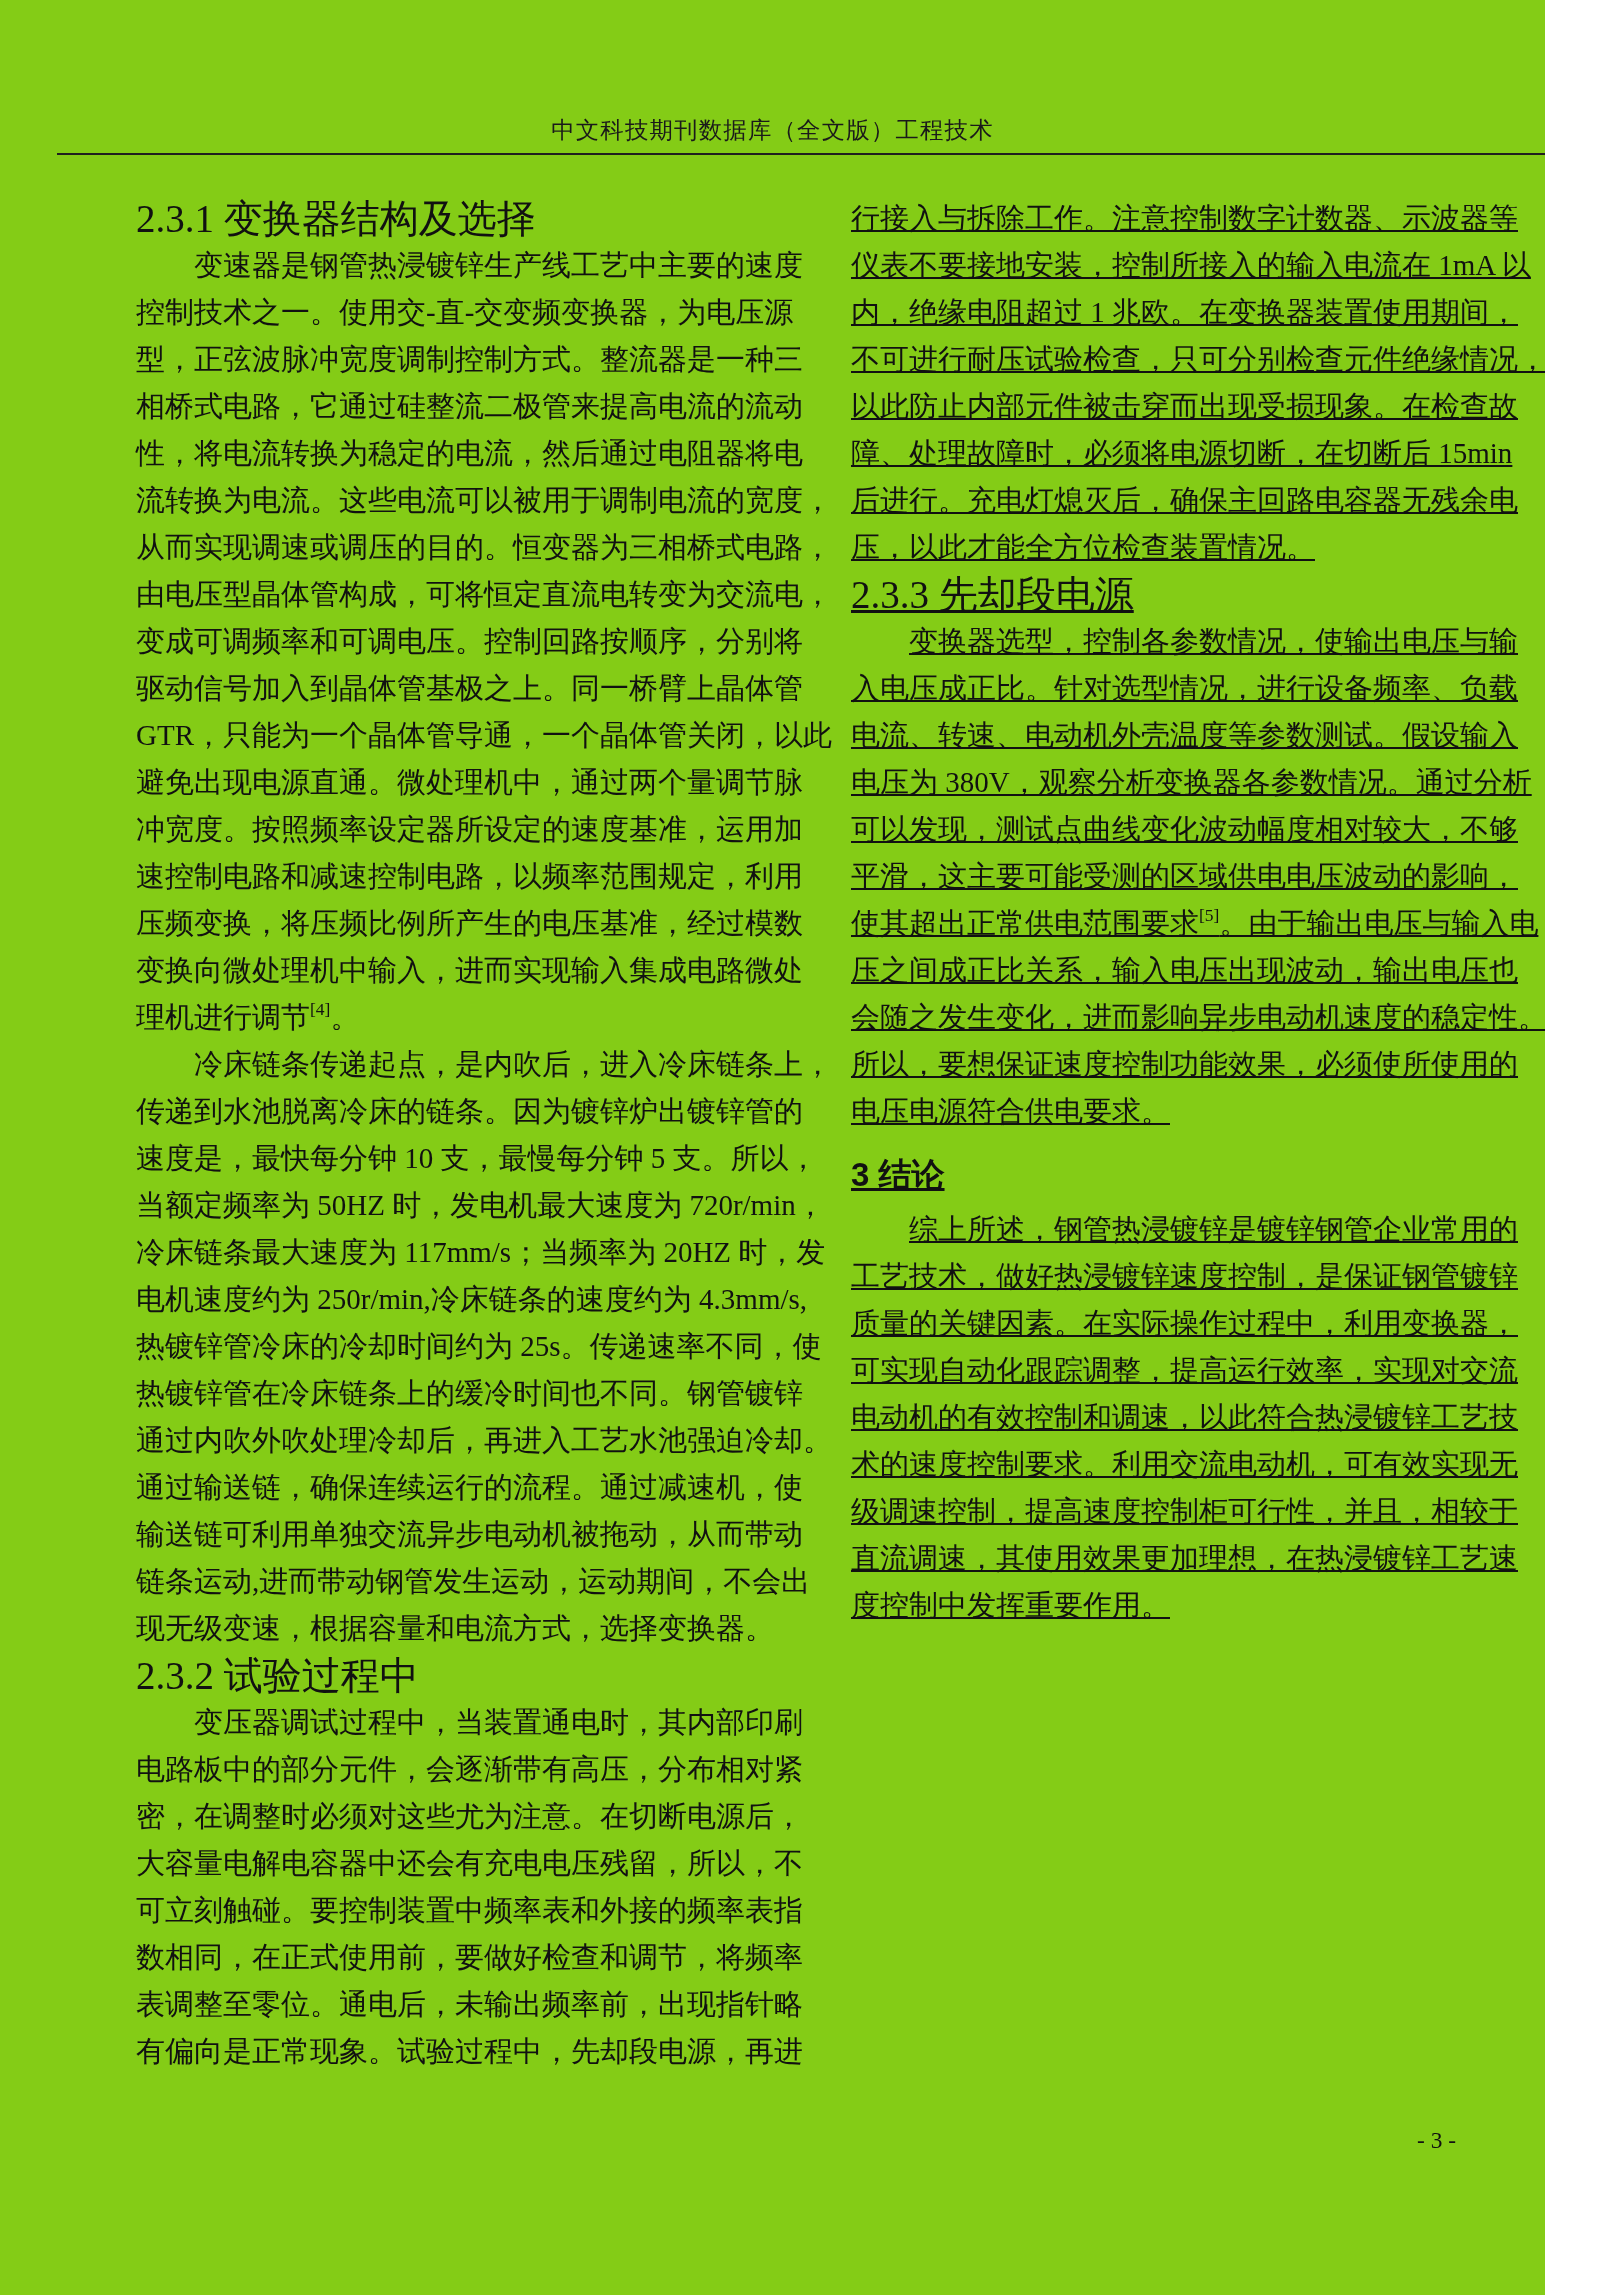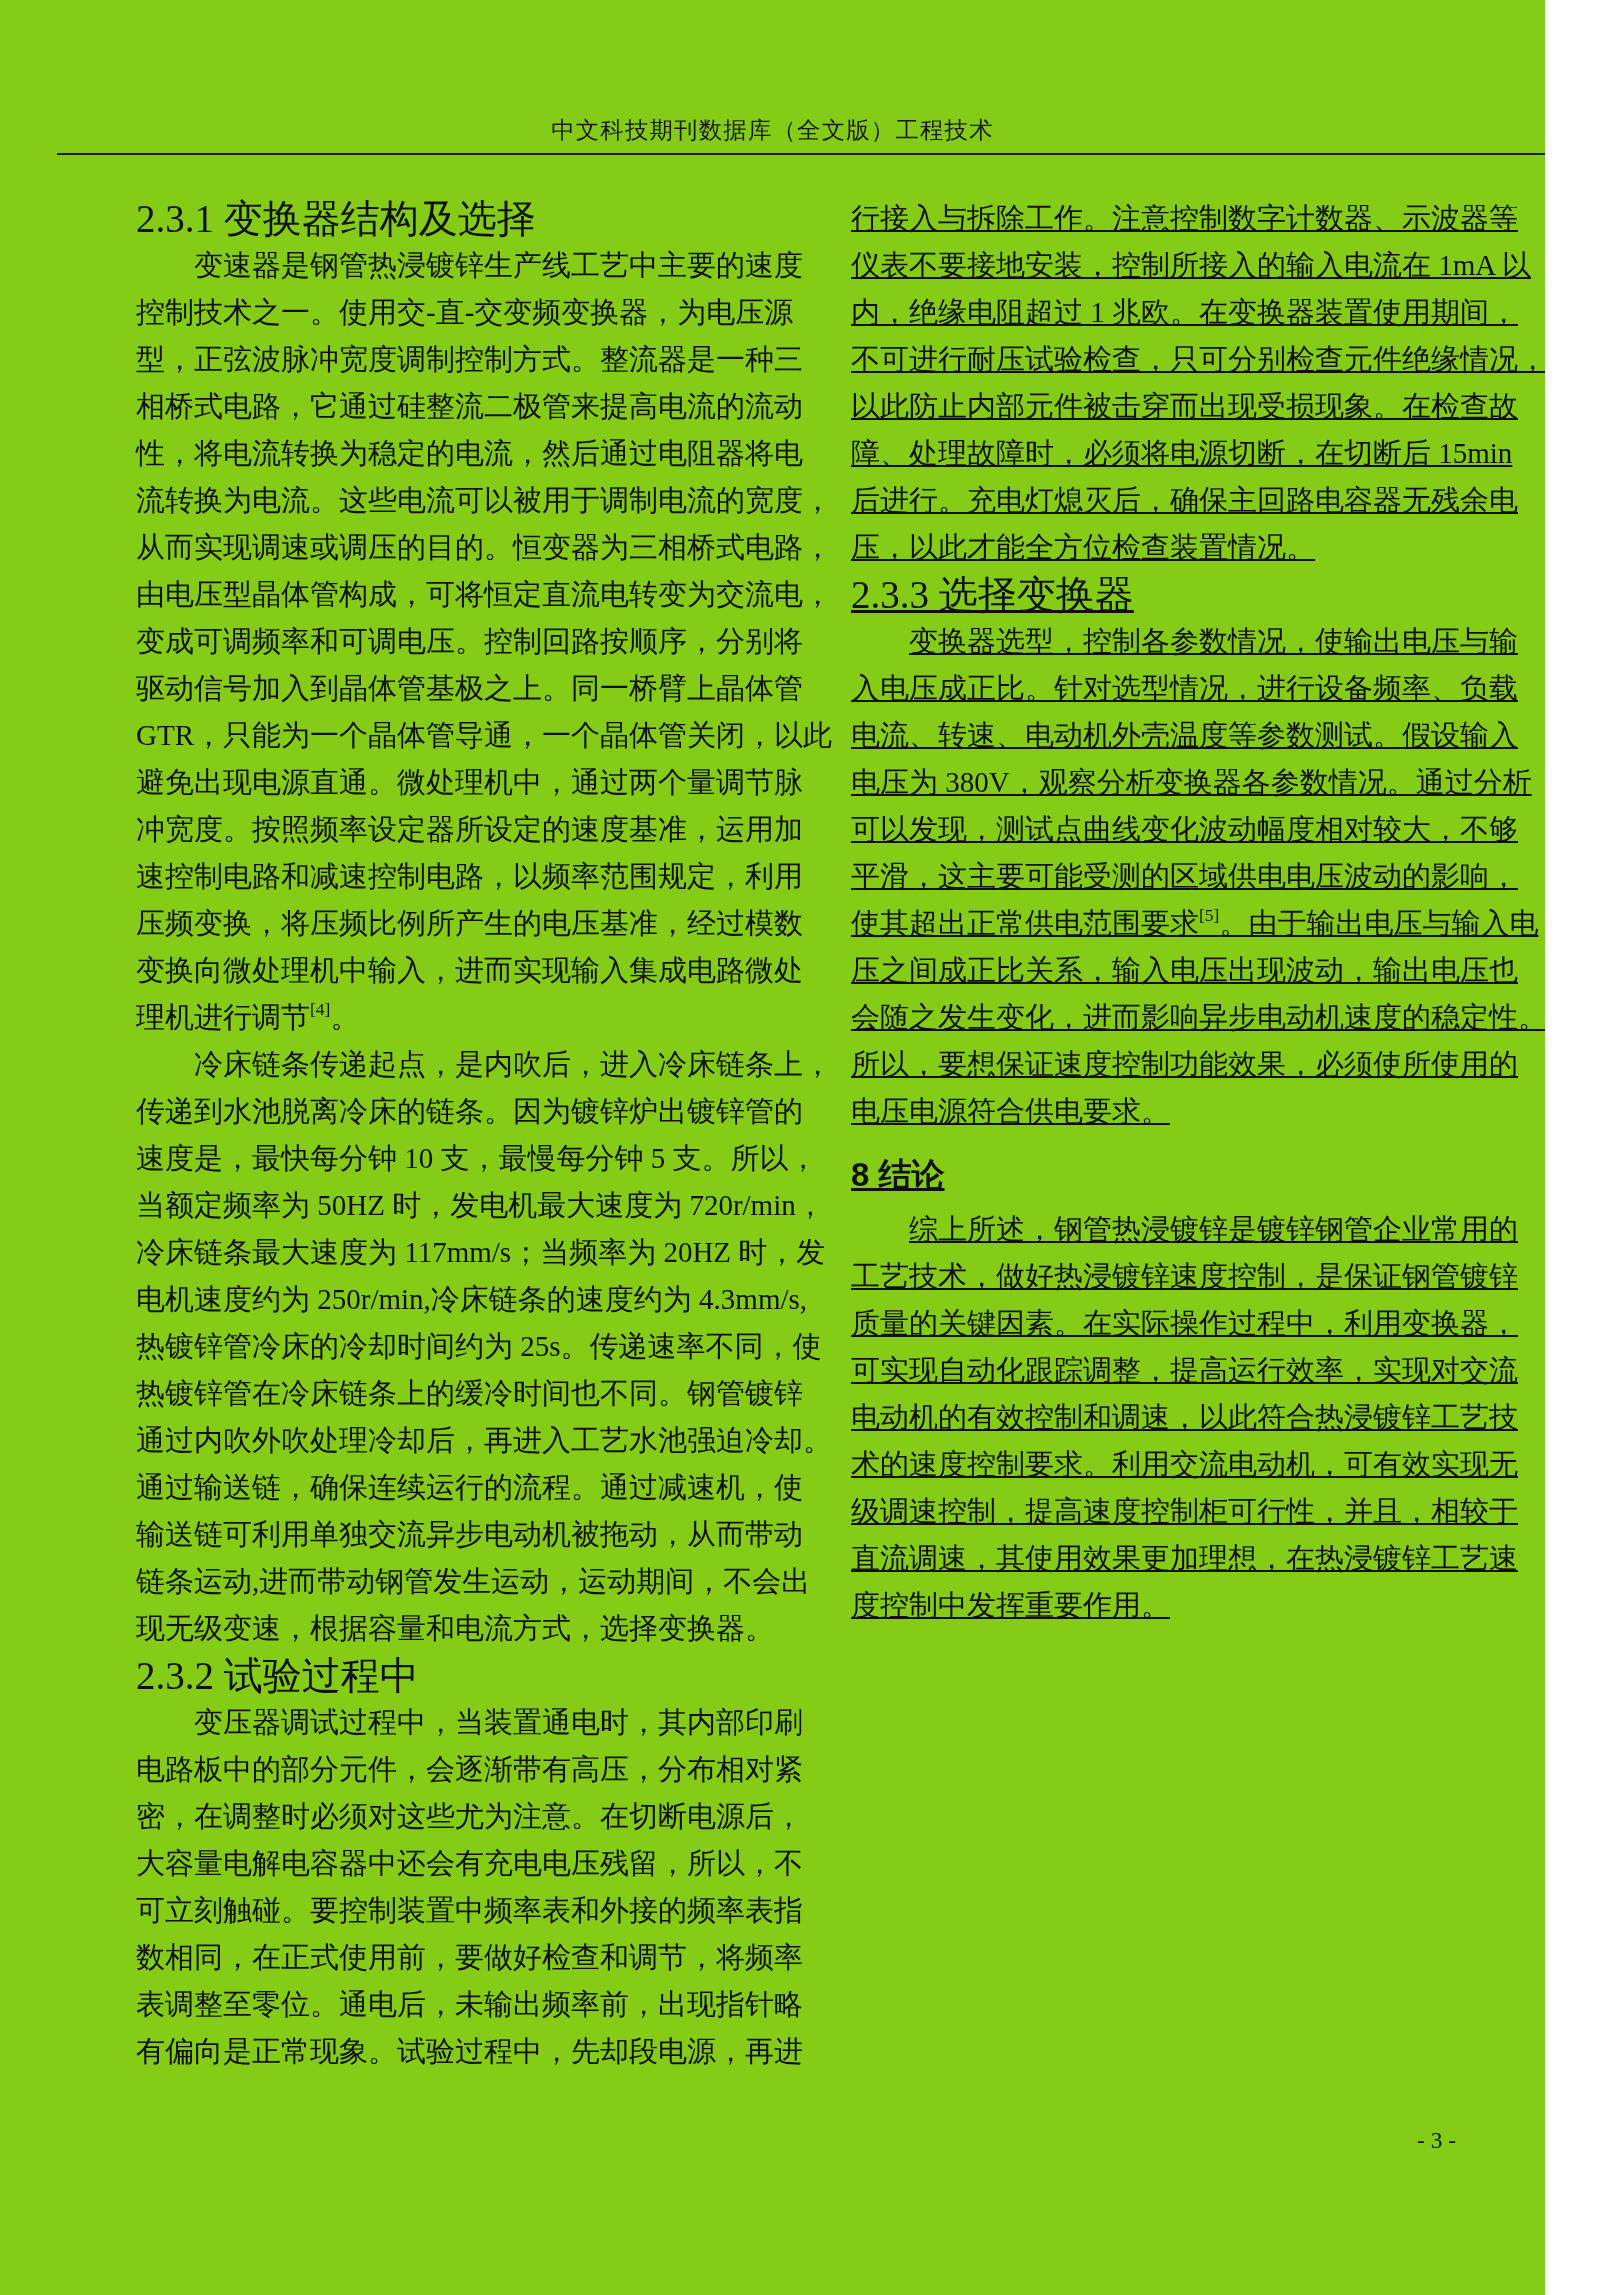--- a/index.html
+++ b/index.html
@@ -92,21 +92,21 @@
   <div class="col col-left">
       <div class="sec-heading">2.3.1 变换器结构及选择</div>
       <div class="para indent">变速器是钢管热浸镀锌生产线工艺中主要的速度<br>控制技术之一。使用交-直-交变频变换器，为电压源<br>型，正弦波脉冲宽度调制控制方式。整流器是一种三<br>相桥式电路，它通过硅整流二极管来提高电流的流动<br>性，将电流转换为稳定的电流，然后通过电阻器将电<br>流转换为电流。这些电流可以被用于调制电流的宽度，<br>从而实现调速或调压的目的。恒变器为三相桥式电路，<br>由电压型晶体管构成，可将恒定直流电转变为交流电，<br>变成可调频率和可调电压。控制回路按顺序，分别将<br>驱动信号加入到晶体管基极之上。同一桥臂上晶体管<br>GTR，只能为一个晶体管导通，一个晶体管关闭，以此<br>避免出现电源直通。微处理机中，通过两个量调节脉<br>冲宽度。按照频率设定器所设定的速度基准，运用加<br>速控制电路和减速控制电路，以频率范围规定，利用<br>压频变换，将压频比例所产生的电压基准，经过模数<br>变换向微处理机中输入，进而实现输入集成电路微处<br>理机进行调节<sup class="ref">[4]</sup>。</div>
       <div class="para indent">冷床链条传递起点，是内吹后，进入冷床链条上，<br>传递到水池脱离冷床的链条。因为镀锌炉出镀锌管的<br>速度是，最快每分钟 10 支，最慢每分钟 5 支。所以，<br>当额定频率为 50HZ 时，发电机最大速度为 720r/min，<br>冷床链条最大速度为 117mm/s；当频率为 20HZ 时，发<br>电机速度约为 250r/min,冷床链条的速度约为 4.3mm/s,<br>热镀锌管冷床的冷却时间约为 25s。传递速率不同，使<br>热镀锌管在冷床链条上的缓冷时间也不同。钢管镀锌<br>通过内吹外吹处理冷却后，再进入工艺水池强迫冷却。<br>通过输送链，确保连续运行的流程。通过减速机，使<br>输送链可利用单独交流异步电动机被拖动，从而带动<br>链条运动,进而带动钢管发生运动，运动期间，不会出<br>现无级变速，根据容量和电流方式，选择变换器。</div>
       <div class="sec-heading">2.3.2 试验过程中</div>
       <div class="para indent">变压器调试过程中，当装置通电时，其内部印刷<br>电路板中的部分元件，会逐渐带有高压，分布相对紧<br>密，在调整时必须对这些尤为注意。在切断电源后，<br>大容量电解电容器中还会有充电电压残留，所以，不<br>可立刻触碰。要控制装置中频率表和外接的频率表指<br>数相同，在正式使用前，要做好检查和调节，将频率<br>表调整至零位。通电后，未输出频率前，出现指针略<br>有偏向是正常现象。试验过程中，先却段电源，再进</div>
     </div>
 
   <div class="col col-right">
       <div class="para">行接入与拆除工作。注意控制数字计数器、示波器等<br>仪表不要接地安装，控制所接入的输入电流在 1mA 以<br>内，绝缘电阻超过 1 兆欧。在变换器装置使用期间，<br>不可进行耐压试验检查，只可分别检查元件绝缘情况，<br>以此防止内部元件被击穿而出现受损现象。在检查故<br>障、处理故障时，必须将电源切断，在切断后 15min<br>后进行。充电灯熄灭后，确保主回路电容器无残余电<br>压，以此才能全方位检查装置情况。</div>
-      <div class="sec-heading">2.3.3 选择变换器</div>
+      <div class="sec-heading">2.3.3 先却段电源</div>
       <div class="para indent">变换器选型，控制各参数情况，使输出电压与输<br>入电压成正比。针对选型情况，进行设备频率、负载<br>电流、转速、电动机外壳温度等参数测试。假设输入<br>电压为 380V，观察分析变换器各参数情况。通过分析<br>可以发现，测试点曲线变化波动幅度相对较大，不够<br>平滑，这主要可能受测的区域供电电压波动的影响，<br>使其超出正常供电范围要求<sup class="ref">[5]</sup>。由于输出电压与输入电<br>压之间成正比关系，输入电压出现波动，输出电压也<br>会随之发生变化，进而影响异步电动机速度的稳定性。<br>所以，要想保证速度控制功能效果，必须使所使用的<br>电压电源符合供电要求。</div>
-      <div class="big-heading">8 结论</div>
+      <div class="big-heading">3 结论</div>
       <div class="para indent">综上所述，钢管热浸镀锌是镀锌钢管企业常用的<br>工艺技术，做好热浸镀锌速度控制，是保证钢管镀锌<br>质量的关键因素。在实际操作过程中，利用变换器，<br>可实现自动化跟踪调整，提高运行效率，实现对交流<br>电动机的有效控制和调速，以此符合热浸镀锌工艺技<br>术的速度控制要求。利用交流电动机，可有效实现无<br>级调速控制，提高速度控制柜可行性，并且，相较于<br>直流调速，其使用效果更加理想，在热浸镀锌工艺速<br>度控制中发挥重要作用。</div>
     </div>
 
   <div class="page-number">- 3 -</div>
 </div>
 
 
 </body></html>

